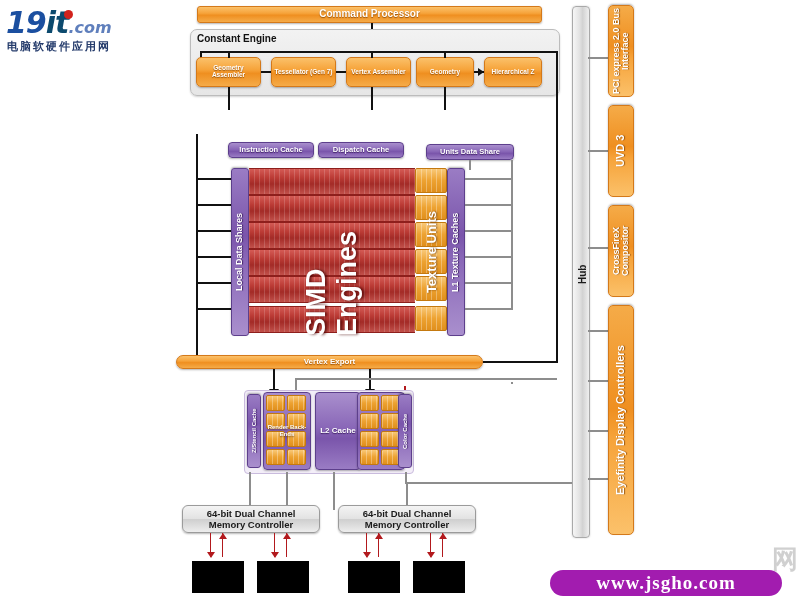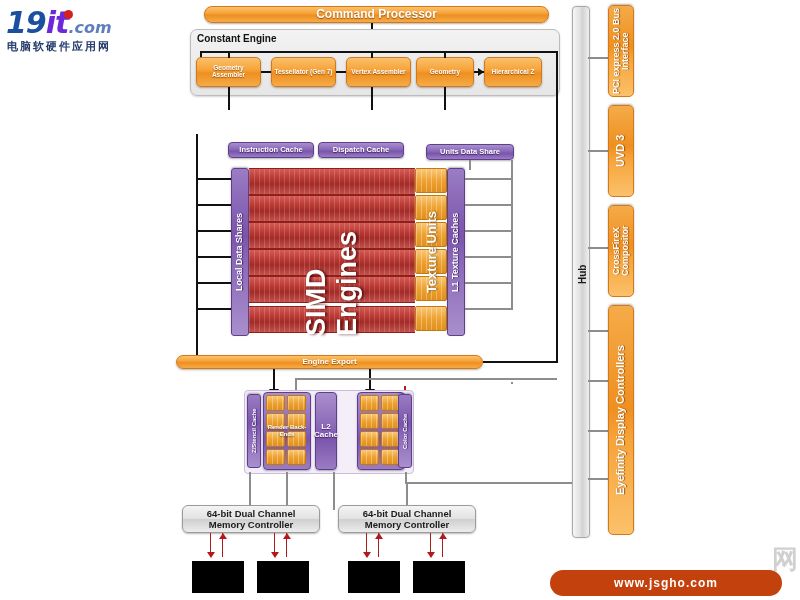--- a/index.html
+++ b/index.html
@@ -13,21 +13,21 @@
   #stage{position:absolute;left:0;top:0;width:800px;height:600px;}
 
   
   #logo{position:absolute;left:4px;top:8px;width:150px;height:46px;}
   #logo .wordmark{
     font-family:"DejaVu Sans",sans-serif;
     font-size:30px;font-weight:bold;font-style:italic;
     color:#1b4fa0;letter-spacing:-1px;line-height:30px;
     position:absolute;left:2px;top:0;
   }
-  #logo .wordmark .red{color:#6d28d9;}
+  #logo .wordmark .red{color:#0c4a6e;}
   #logo .wordmark .dotcom{
     color:#5f7fbc;font-size:16px;font-style:italic;font-weight:bold;
     letter-spacing:0px;
   }
   #logo .dot{
     position:absolute;left:60px;top:2px;width:9px;height:9px;
     border-radius:50%;background:#d2221c;
   }
   #logo .subtitle{
     position:absolute;left:3px;top:31px;
@@ -95,43 +95,43 @@
   
   #wm{position:absolute;left:540px;top:528px;width:256px;height:70px;}
   #wm .cn{
     position:absolute;left:0;top:-2px;width:100%;text-align:center;
     font-family:"DejaVu Sans",sans-serif;
     font-size:40px;font-weight:bold;color:#35c75a;letter-spacing:1px;
     text-shadow:1px 1px 0 #ffffff;
   }
   #wm .pill{
     position:absolute;left:10px;top:42px;width:232px;height:26px;
-    background:#c2410c;border-radius:13px;
+    background:#a21caf;border-radius:13px;
     display:flex;align-items:center;justify-content:center;
-    color:#ffffff;font-weight:bold;font-size:12px;letter-spacing:1px;
-    font-family:Liberation Sans, sans-serif;
+    color:#ffffff;font-weight:bold;font-size:19px;letter-spacing:1px;
+    font-family:Liberation Serif, serif;
   }
   #wm .ghost{
     position:absolute;right:-2px;top:14px;
     font-size:26px;font-weight:bold;color:rgba(150,150,150,.45);
     font-family:"DejaVu Sans",sans-serif;
   }
 </style>
 </head>
 <body>
 
 <div id="stage">
 
   <div id="logo">
     <div class="wordmark"><span>19</span><span class="red">it</span><span class="dotcom">.com</span></div>
     <div class="dot"></div>
     <div class="subtitle">电脑软硬件应用网</div>
   </div>
 
-  <div class="orng" style="left:204px;top:6px;width:345px;height:17px;font-size:12px;border-radius:8px;">Command Processor</div>
+  <div class="orng" style="left:197px;top:6px;width:345px;height:17px;font-size:10px;border-radius:3px;">Command Processor</div>
 
   <div class="ln" style="left:371px;top:23px;width:2px;height:29px;"></div>
 
   <div style="position:absolute;left:190px;top:29px;width:368px;height:65px;
               background:linear-gradient(to bottom,#f2f2f2,#e6e6e6);
               border:1px solid #bcbcbc;border-radius:7px;box-shadow:0 1px 2px rgba(0,0,0,.18);"></div>
   <div style="position:absolute;left:197px;top:33px;font-size:10px;font-weight:bold;color:#111;">Constant Engine</div>
 
   <div class="ln" style="left:200px;top:51px;width:358px;height:2px;"></div>
   <div class="ln" style="left:200px;top:51px;width:2px;height:8px;"></div>
@@ -209,21 +209,21 @@
   <div class="lng" style="left:465px;top:204px;width:48px;height:2px;"></div>
   <div class="lng" style="left:465px;top:230px;width:48px;height:2px;"></div>
   <div class="lng" style="left:465px;top:256px;width:48px;height:2px;"></div>
   <div class="lng" style="left:465px;top:282px;width:48px;height:2px;"></div>
   <div class="lng" style="left:465px;top:308px;width:48px;height:2px;"></div>
   <div class="lng" style="left:511px;top:160px;width:2px;height:150px;"></div>
   <div class="lng" style="left:511px;top:160px;width:2px;height:8px;"></div>
 
   <div class="lng" style="left:511px;top:382px;width:2px;height:2px;"></div>
 
-  <div class="orng" style="left:176px;top:355px;width:307px;height:14px;font-size:8px;border-radius:7px;">Engine Export</div>
+  <div class="orng" style="left:176px;top:355px;width:307px;height:14px;font-size:8px;border-radius:7px;">Vertex Export</div>
   <div class="ln" style="left:483px;top:361px;width:74px;height:2px;"></div>
   <div class="ln" style="left:556px;top:96px;width:2px;height:267px;"></div>
 
   <div class="ln" style="left:273px;top:369px;width:2px;height:24px;"></div>
   <div style="position:absolute;left:269px;top:389px;width:0;height:0;border-top:7px solid #111;
               border-left:5px solid transparent;border-right:5px solid transparent;"></div>
   <div class="ln" style="left:369px;top:369px;width:2px;height:24px;"></div>
   <div style="position:absolute;left:365px;top:389px;width:0;height:0;border-top:7px solid #111;
               border-left:5px solid transparent;border-right:5px solid transparent;"></div>
 
@@ -246,21 +246,21 @@
     <div class="cell" style="left:0;top:36px;width:19px;height:16px;"></div>
     <div class="cell" style="left:21px;top:36px;width:19px;height:16px;"></div>
     <div class="cell" style="left:0;top:54px;width:19px;height:16px;"></div>
     <div class="cell" style="left:21px;top:54px;width:19px;height:16px;"></div>
   </div>
   <div style="position:absolute;left:263px;top:392px;width:48px;height:78px;
               display:flex;align-items:center;justify-content:center;pointer-events:none;
               font-size:6px;font-weight:bold;color:#ffffff;text-align:center;line-height:1.1;
               text-shadow:0 1px 2px rgba(90,45,0,.95);">Render Back-Ends</div>
 
-  <div class="purp" style="left:315px;top:392px;width:22px;height:78px;font-size:8px;border-radius:4px;">L2 Cache</div>
+  <div class="purp" style="left:315px;top:392px;width:46px;height:78px;font-size:8px;border-radius:4px;">L2 Cache</div>
 
   <div class="purp" style="left:357px;top:392px;width:48px;height:78px;border-radius:4px;"></div>
   <div style="position:absolute;left:360px;top:395px;width:42px;height:72px;">
     <div class="cell" style="left:0;top:0;width:19px;height:16px;"></div>
     <div class="cell" style="left:21px;top:0;width:19px;height:16px;"></div>
     <div class="cell" style="left:0;top:18px;width:19px;height:16px;"></div>
     <div class="cell" style="left:21px;top:18px;width:19px;height:16px;"></div>
     <div class="cell" style="left:0;top:36px;width:19px;height:16px;"></div>
     <div class="cell" style="left:21px;top:36px;width:19px;height:16px;"></div>
     <div class="cell" style="left:0;top:54px;width:19px;height:16px;"></div>

